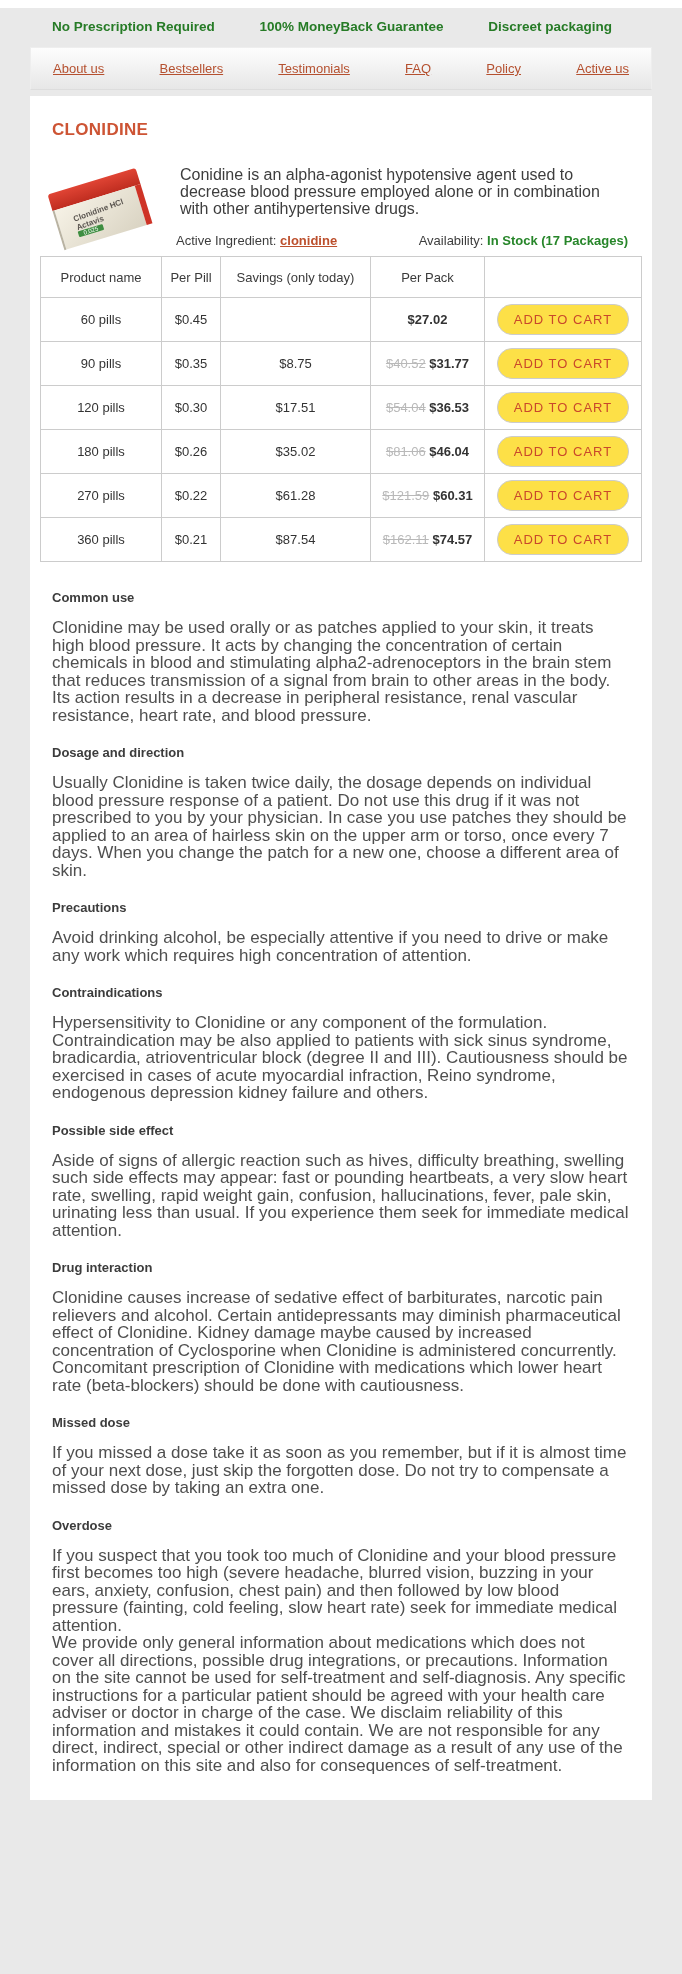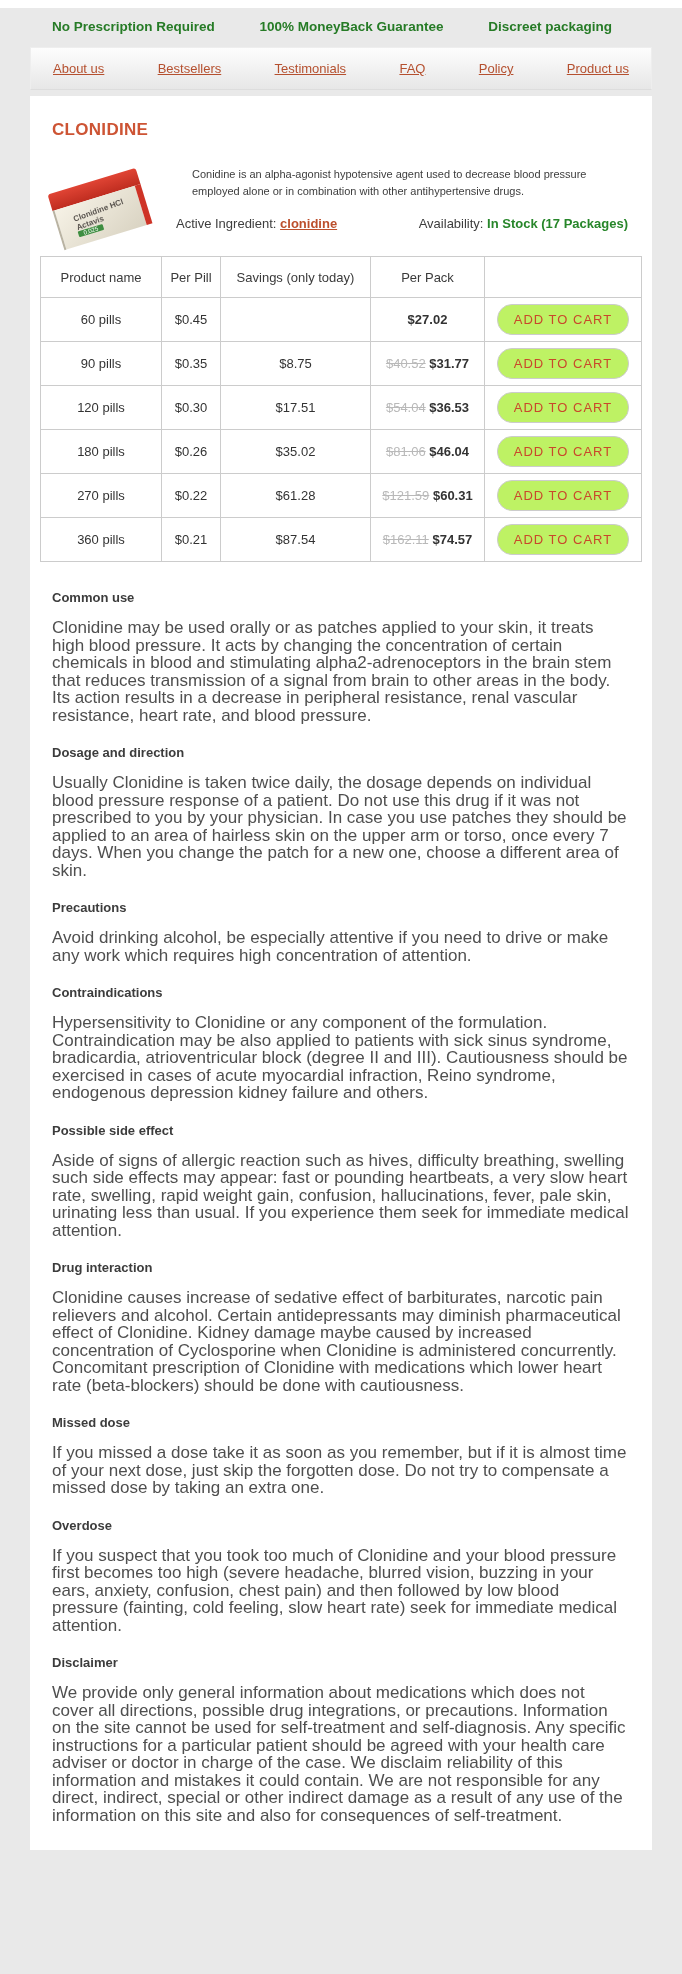--- a/index.html
+++ b/index.html
@@ -40,21 +40,21 @@
   .box3d{position:absolute;left:2px;top:16px;width:92px;height:58px;transform:rotate(-17deg);}
   .box-top{height:17px;background:linear-gradient(#e04434,#bf2d20);border-radius:3px 3px 0 0;}
   .box-front{
     height:41px;background:linear-gradient(150deg,#f6f2e6,#d9d3c2);
     border-right:6px solid #ce3326;border-left:2px solid #b9b3a2;
     display:flex;flex-direction:column;justify-content:center;padding-left:16px;
   }
   .box-text{font-size:8px;font-weight:bold;color:#5a5550;line-height:9px;transform:rotate(-3deg);}
   .box-chip{display:inline-block;background:#3e8e41;color:#fff;font-size:6px;padding:0 2px;border-radius:1px;margin-top:1px;width:22px;text-align:center;}
   .product-info{flex:1;min-width:0;}
-  .product-desc{font-size:11px;color:#3d3d3d;line-height:17px;margin:2px 16px 16px;}
+  .product-desc{font-size:16px;color:#3d3d3d;line-height:17px;margin:2px 4px 16px;}
   .ingredient-row{display:flex;justify-content:space-between;font-size:13px;color:#3d3d3d;padding-right:2px;}
   .ai-link{color:#bc4f2c;font-weight:bold;text-decoration:underline;cursor:pointer;}
   .stock{color:#27862a;font-weight:bold;}
   
   .other-names{
     background:#eff5ec;
     margin:16px -22px 0;
     padding:9px 22px;
     font-size:12px;color:#3d3d3d;
   }
@@ -74,21 +74,21 @@
   }
   table.pricing th{height:40px;color:#3a3a3a;}
   td.name{width:108px;text-align:left;padding-left:13px;font-weight:bold;}
   td.pp{width:46px;}
   td.sv{width:137px;}
   td.pk{width:101px;white-space:nowrap;}
   td.bt{width:144px;}
   .old{color:#b9b9b9;text-decoration:line-through;}
   .price{font-weight:bold;}
   .cart-btn{
-    display:inline-block;border:1px solid #ccc;border-radius:15px;background:#bef264;
+    display:inline-block;border:1px solid #ccc;border-radius:15px;background:#fde047;
     color:#c9482b;font-size:13px;letter-spacing:1px;
     width:132px;padding:7px 0;cursor:pointer;
     font-family:"Liberation Sans", sans-serif;
   }
   
   .sections{margin-top:28px;}
   .section h3{font-size:13px;color:#3c3c3c;font-weight:bold;margin:21px 0 14px;}
   .section p{font-size:17px;color:#4f4f4f;line-height:17.5px;margin:0;}
 </style>
 </head>
@@ -101,21 +101,21 @@
   <span>100% MoneyBack Guarantee</span>
   <span>Discreet packaging</span>
 </div>
 
 <div class="nav">
   <a>About us</a>
   <a>Bestsellers</a>
   <a>Testimonials</a>
   <a>FAQ</a>
   <a>Policy</a>
-  <a>Product us</a>
+  <a>Active us</a>
 </div>
 
 <div class="content">
 
   <div class="product-title">CLONIDINE</div>
 
   <div class="product-row">
     <div class="product-img">
       <div class="box3d">
         <div class="box-top"></div>
@@ -219,18 +219,17 @@
     </div>
     <div class="section">
       <h3>Missed dose</h3>
       <p>If you missed a dose take it as soon as you remember, but if it is almost time of your next dose, just skip the forgotten dose. Do not try to compensate a missed dose by taking an extra one.</p>
     </div>
     <div class="section">
       <h3>Overdose</h3>
       <p>If you suspect that you took too much of Clonidine and your blood pressure first becomes too high (severe headache, blurred vision, buzzing in your ears, anxiety, confusion, chest pain) and then followed by low blood pressure (fainting, cold feeling, slow heart rate) seek for immediate medical attention.</p>
     </div>
     <div class="section">
-      <h3>Disclaimer</h3>
       <p>We provide only general information about medications which does not cover all directions, possible drug integrations, or precautions. Information on the site cannot be used for self-treatment and self-diagnosis. Any specific instructions for a particular patient should be agreed with your health care adviser or doctor in charge of the case. We disclaim reliability of this information and mistakes it could contain. We are not responsible for any direct, indirect, special or other indirect damage as a result of any use of the information on this site and also for consequences of self-treatment.</p>
     </div>
   </div>
 
 </div>
 
 </body></html>

